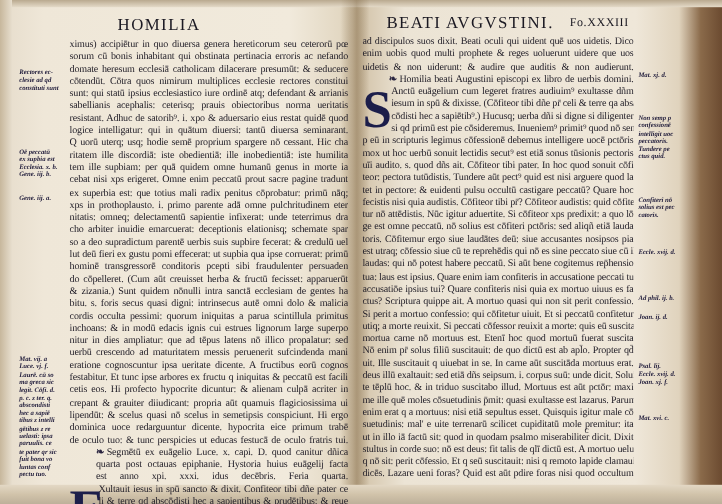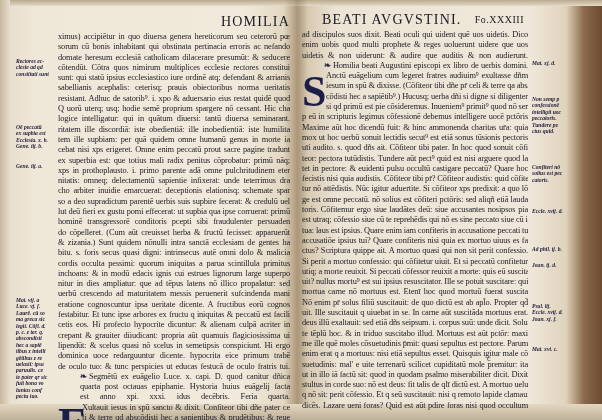--- a/index.html
+++ b/index.html
@@ -30,21 +30,21 @@
     background:linear-gradient(90deg,rgba(0,0,0,0) 0%,rgba(120,95,60,.25) 40%,rgba(120,95,60,.38) 55%,rgba(0,0,0,0) 100%);
   }
   .page { position:absolute; color:#1d1a22; }
   .page-left  { left:58px;  top:12px; width:232px; }
   .page-right { left:302px; top:10px; width:226px; }
   .running-head {
     font-family:"Liberation Serif", serif;
     font-size:14px; letter-spacing:1.2px; color:#1b1922;
     height:20px; line-height:20px;
   }
-  .page-left .running-head { text-align:right; padding-left:40px; }
+  .page-left .running-head { text-align:left; padding-left:40px; }
   .page-right .running-head { display:flex; justify-content:space-between; padding-left:20px; padding-right:4px; }
   .folio { font-size:10px; letter-spacing:.5px; }
   .body-text {
     font-family:"Liberation Serif", serif;
     font-size:8.4px; line-height:10.3px;
     text-align:justify; color:#1e1b25;
     letter-spacing:-.15px;
   }
   .line { white-space:nowrap; overflow:hidden; display:block; text-align:justify; text-align-last:justify; }
   .rubric { padding-left:22px; }
@@ -78,22 +78,22 @@
   <div class="page page-left">
     <div class="running-head">HOMILIA</div>
     <div class="body-text" id="left-body">
         <span class="line">ximus) accipiētur in quo diuersa genera hereticorum seu ceterorū pœ</span>
         <span class="line">sorum cū bonis inhabitant qui obstinata pertinacia erroris ac nefando</span>
         <span class="line">domate heresum ecclesiā catholicam dilacerare presumūt: &amp; seducere</span>
         <span class="line">cōtendūt. Cōtra quos nimirum multiplices ecclesie rectores constitui</span>
         <span class="line">sunt: qui statū ipsius ecclesiastico iure ordinē atq; defendant &amp; arrianis</span>
         <span class="line">sabellianis acephalis: ceterisq; prauis obiectoribus norma ueritatis</span>
         <span class="line">resistant. Adhuc de satorib⁹. i. xpo &amp; aduersario eius restat quidē quod</span>
+        <span class="line">logice intelligatur: qui in quātum diuersi: tantū diuersa seminarant.</span>
         <span class="line">Q uorū uterq; usq; hodie semē proprium spargere nō cessant. Hic cha</span>
-        <span class="line">logice intelligatur: qui in quātum diuersi: tantū diuersa seminarant.</span>
         <span class="line">ritatem ille discordiā: iste obedientiā: ille inobedientiā: iste humilita</span>
         <span class="line">tem ille supbiam: per quā quidem omne humanū genus in morte ia</span>
         <span class="line">cebat nisi xps erigeret. Omne enim peccatū prout sacre pagine tradunt</span>
         <span class="line">ex superbia est: que totius mali radix penitus cōprobatur: primū nāq;</span>
         <span class="line">xps in prothoplausto. i. primo parente adā omne pulchritudinem eter</span>
         <span class="line">nitatis: omneq; delectamentū sapientie infixerat: unde teterrimus dra</span>
         <span class="line">cho arbiter inuidie emarcuerat: deceptionis elationisq; schemate spar</span>
         <span class="line">so a deo supradictum parentē uerbis suis supbire fecerat: &amp; credulū uel</span>
         <span class="line">lut deū fieri ex gustu pomi effecerat: ut supbia qua ipse corruerat: primū</span>
         <span class="line">hominē transgressorē conditoris pcepti sibi fraudulenter persuaden</span>
@@ -170,42 +170,41 @@
       <div class="initial">S</div>
       <div class="initial-lines" id="right-initial-lines">
           <span class="line">Anctū euāgelium cum legeret fratres audiuim⁹ exultasse dñm</span>
           <span class="line">iesum in spū &amp; dixisse. (Cōfiteor tibi dñe pr̄ celi &amp; terre qa abs/</span>
           <span class="line">cōdisti hec a sapiētib⁹.) Hucusq; uerba dñi si digne si diligenter</span>
           <span class="line">si qd primū est pie cōsideremus. Inueniem⁹ primit⁹ quod nō sem</span>
         </div>
     </div>
     <div class="body-text" id="right-body">
         <span class="line">p eū in scripturis legimus cōfessionē debemus intelligere uocē pctōris</span>
-        <span class="line">Maxime aūt hoc dicendū fuit: &amp; hinc ammonenda charitas ur̄a: quia</span>
         <span class="line">mox ut hoc uerbū sonuit lectidis secut⁹ est etiā sonus tūsionis pectoris</span>
         <span class="line">uīi audito. s. quod dñs ait. Cōfiteor tibi pater. In hoc quod sonuit cōfi</span>
         <span class="line">teor: pectora tutūdistis. Tundere aūt pect⁹ quid est nisi arguere quod la</span>
         <span class="line">tet in pectore: &amp; euidenti pulsu occultū castigare peccatū? Quare hoc</span>
         <span class="line">fecistis nisi quia audistis. Cōfiteor tibi pr̄? Cōfiteor audistis: quid cōfite</span>
         <span class="line">tur nō attēdistis. Nūc igitur aduertite. Si cōfiteor xps predixit: a quo lō</span>
         <span class="line">ge est omne peccatū. nō solius est cōfiteri pctōris: sed aliqñ etiā lauda</span>
         <span class="line">toris. Cōfitemur ergo siue laudātes deū: siue accusantes nosipsos pia</span>
         <span class="line">est utraq; cōfessio siue cū te reprehēdis qui nō es sine peccato siue cū illū</span>
+        <span class="line">laudas: qui nō potest habere peccatū. Si aūt bene cogitemus rep̄hensio</span>
         <span class="line">tua: laus est ipsius. Quare enim iam confiteris in accusatione peccati tu</span>
         <span class="line">accusatiōe ipsius tui? Quare confiteris nisi quia ex mortuo uiuus es fa</span>
         <span class="line">ctus? Scriptura quippe ait. A mortuo quasi qui non sit perit confessio.</span>
         <span class="line">Si perit a mortuo confessio: qui cōfitetur uiuit. Et si peccatū confitetur</span>
         <span class="line">utiq; a morte reuixit. Si peccati cōfessor reuixit a morte: quis eū suscita</span>
-        <span class="line">uit? nullus mortu⁹ est sui ipsius resuscitator. Ille se potuit suscitare: qui</span>
         <span class="line">mortua carne nō mortuus est. Etenī hoc quod mortuū fuerat suscita</span>
         <span class="line">Nō enim pr̄ solus filiū suscitauit: de quo dictū est ab apl̄o. Propter qd̄</span>
         <span class="line">uit. Ille suscitauit q uiuebat in se. In carne aūt suscitāda mortuus erat.</span>
         <span class="line">deus illū exaltauit: sed etiā dñs seipsum. i. corpus suū: unde dicit. Solui</span>
         <span class="line">te tēplū hoc. &amp; in triduo suscitabo illud. Mortuus est aūt pctōr: maxi</span>
-        <span class="line">me ille quē moles cōsuetudinis p̄mit: quasi sepultus est pectore. Parum</span>
+        <span class="line">me ille quē moles cōsuetudinis p̄mit: quasi exultasse est lazarus. Parum</span>
         <span class="line">enim erat q a mortuus: nisi etiā sepultus esset. Quisquis igitur male cō</span>
         <span class="line">suetudinis: mal' e uite terrenarū scilicet cupiditatū mole premitur: ita</span>
         <span class="line">ut in illo iā factū sit: quod in quodam psalmo miserabiliter dicit. Dixit</span>
         <span class="line">stultus in corde suo: nō est deus: fit talis de qlī dictū est. A mortuo uelut</span>
         <span class="line">q nō sit: perit cōfessio. Et q seū suscitauit: nisi q remoto lapide clamauit</span>
         <span class="line">dicēs. Lazare ueni foras? Quid est aūt pdire foras nisi quod occultum</span>
       </div>
   </div>
   <div id="right-marg">
       <div class="marg marg-right" style="top: 60px; white-space: pre-line;">Mat. xj. d.</div>

